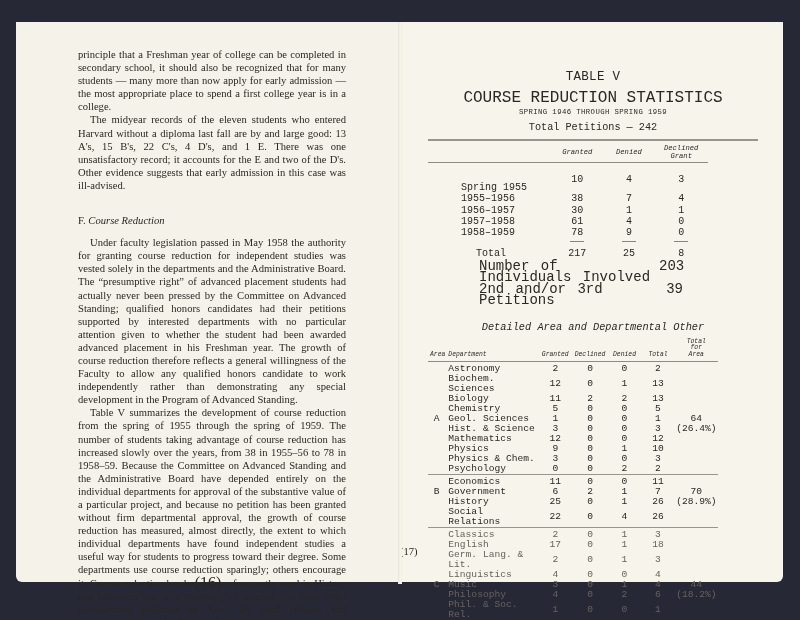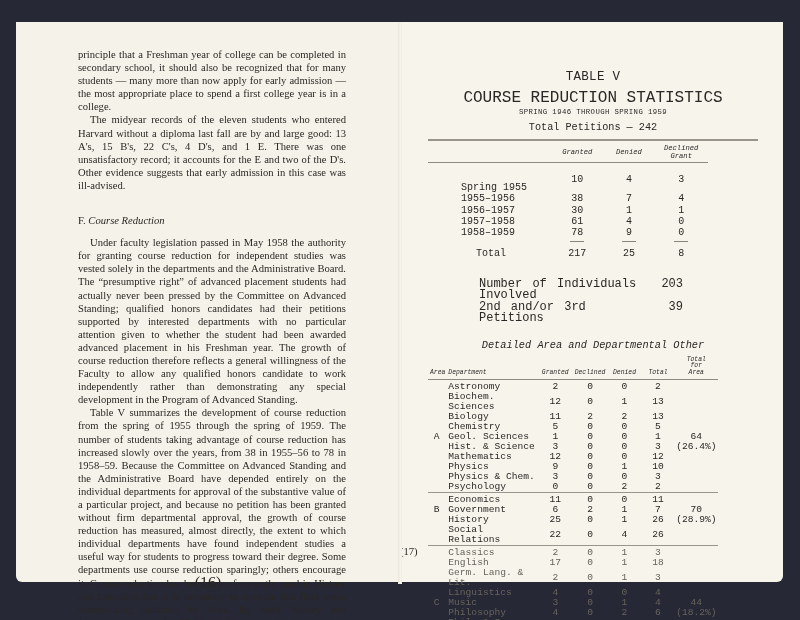--- a/index.html
+++ b/index.html
@@ -50,21 +50,21 @@
   table { border-collapse:collapse; }
   .sum-table { width:280px; margin-left:0; }
   .sum-table th { font-style:italic; font-weight:normal; font-size:7.2px; padding:3px 0 2px 0; }
   .sum-table td { font-size:10px; padding:0; line-height:11.3px; text-align:center; }
   .sum-table td.lab { text-align:left; padding-left:33px; width:95px; }
   .sum-table td.num { width:62px; }
   .sum-table tr.total td.lab { padding-left:48px; }
   .sum-table tr.total td { padding-top:4px; }
   .uline { display:inline-block; width:14px; border-top:1px solid #8a857c; height:0; vertical-align:top; }
 
-  .extra { margin-left:51px; margin-top:19px; font-size:12px; line-height:11.5px; }
+  .extra { margin-left:51px; margin-top:1px; font-size:14px; line-height:11.5px; }
   .extra .row { display:flex; }
   .extra .lbl { width:180px; word-spacing:3px; }
   .extra .val { width:24px; text-align:right; }
 
   .det-title { text-align:center; font-style:italic; font-size:10.3px; margin-top:14px; }
 
   .det-table { width:290px; margin-top:6px; }
   .det-table th { font-style:italic; font-weight:normal; font-size:6.4px; padding:0 0 2px 0; vertical-align:bottom; line-height:6.6px; }
   .det-table td { font-size:9.6px; line-height:10px; padding:0; text-align:center; }
   .det-table td.area { width:15px; text-align:center; }

